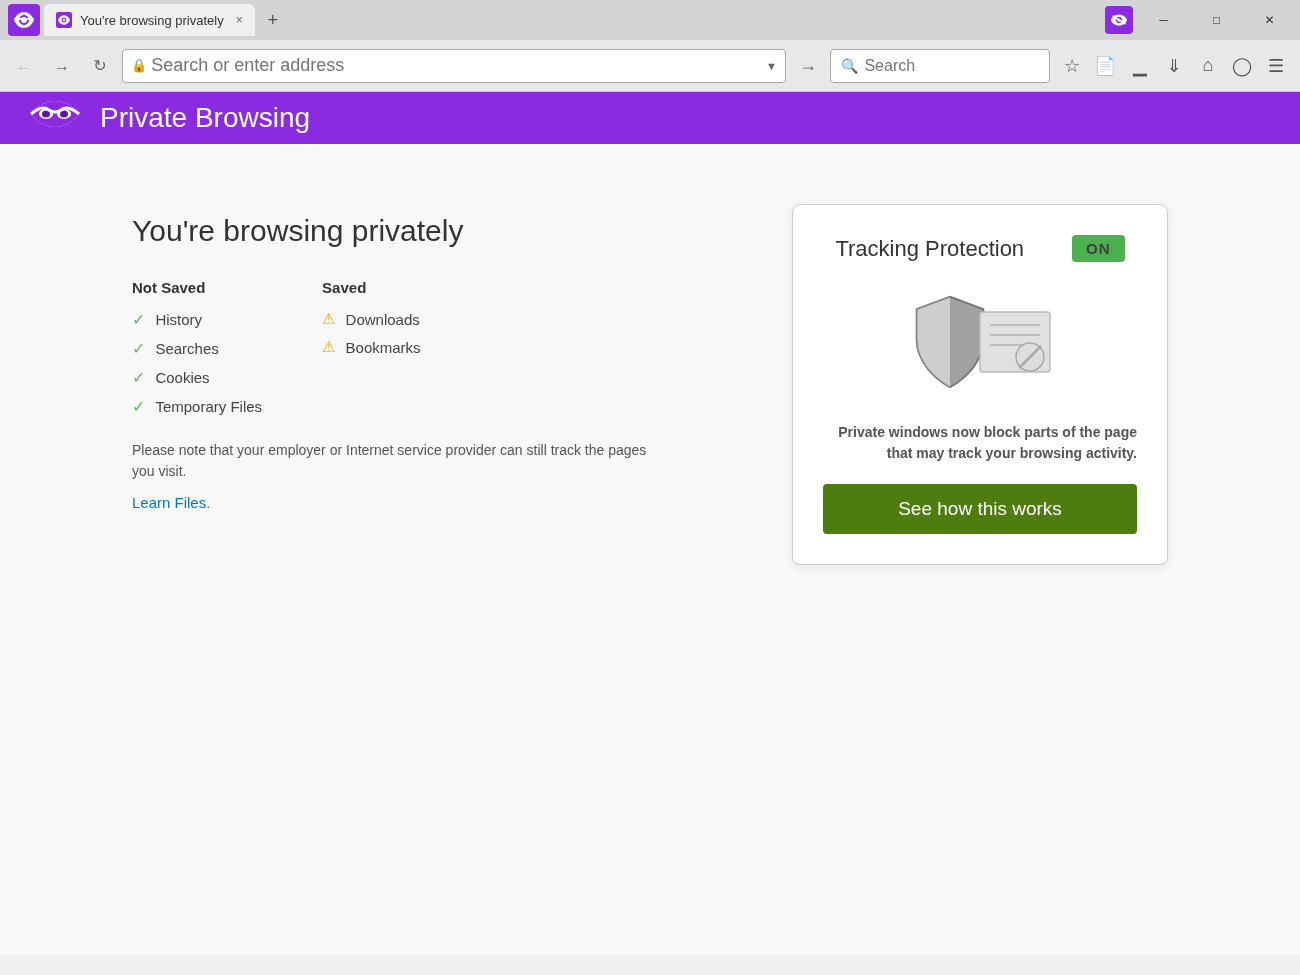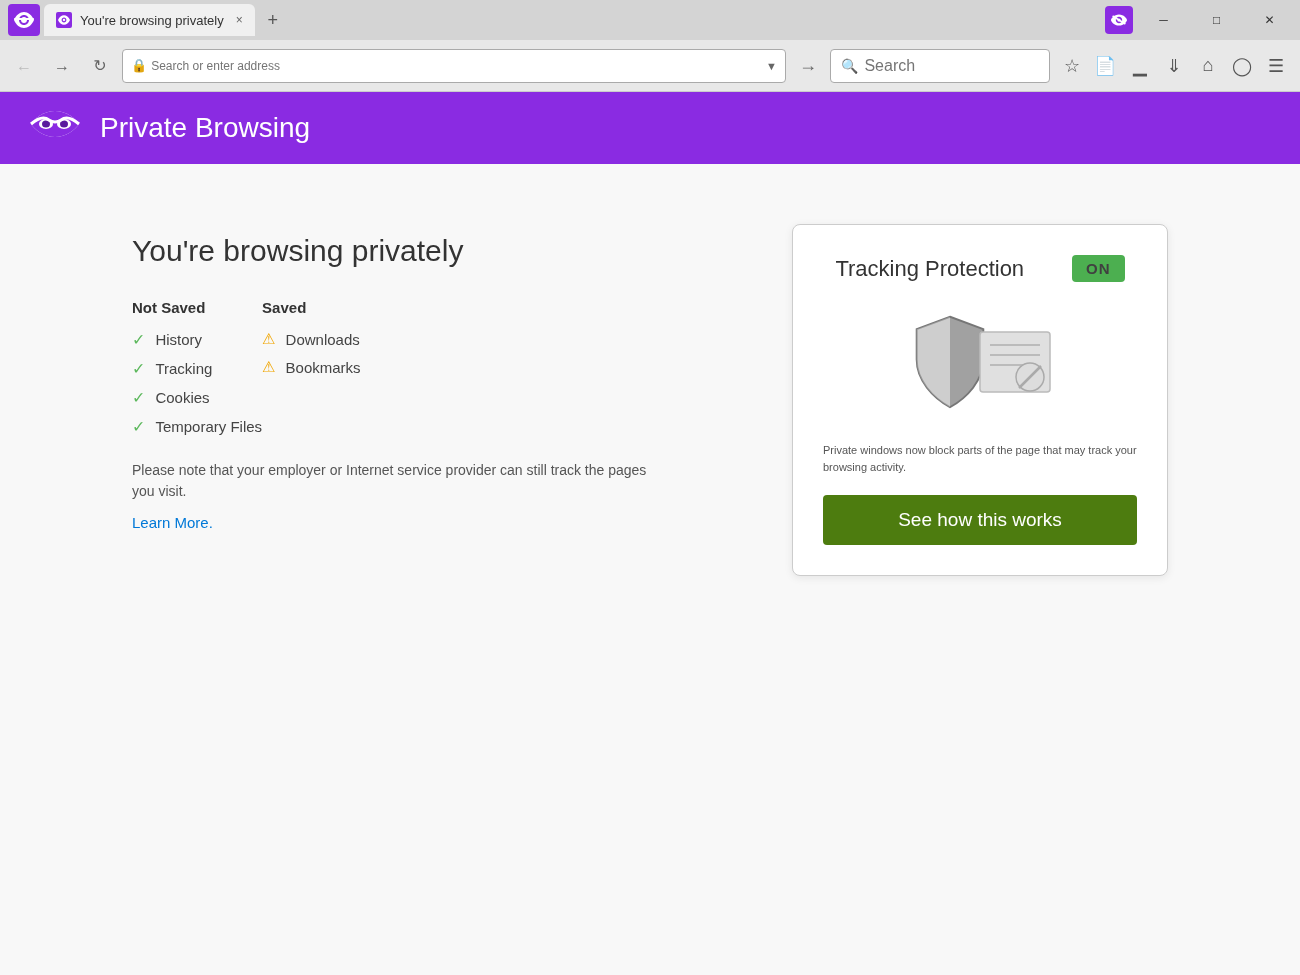--- a/index.html
+++ b/index.html
@@ -113,21 +113,21 @@
       border-radius: 4px;
       height: 34px;
       padding: 0 8px;
       gap: 4px;
     }
     .lock-icon { color: #888; font-size: 13px; }
     .address-input {
       flex: 1;
       border: none;
       outline: none;
-      font-size: 12px;
+      font-size: 18px;
       color: #ef4444;
       background: transparent;
     }
     .address-dropdown { color: #666; cursor: pointer; font-size: 11px; }
     .search-bar-container {
       display: flex;
       align-items: center;
       background: white;
       border: 1px solid #aaa;
       border-radius: 4px;
@@ -157,21 +157,21 @@
       align-items: center;
       justify-content: center;
       cursor: pointer;
       color: #555;
       font-size: 18px;
       border-radius: 4px;
     }
 
     
     .private-header {
-      height: 72px;
+      height: 52px;
       background: #8a2be2;
       display: flex;
       align-items: center;
       padding: 4px 30px;
       gap: 20px;
     }
     .mask-logo {
       color: white;
       font-size: 32px;
     }
@@ -199,20 +199,21 @@
       padding-top: 10px;
     }
     .main-heading {
       font-size: 30px;
       font-weight: 300;
       color: #333;
       margin-bottom: 30px;
     }
     .columns {
       display: flex;
+      gap: 60px;
       margin-bottom: 24px;
       margin-top: 31px;
     }
     .column-title {
       font-size: 15px;
       font-weight: 700;
       color: #333;
       margin-bottom: 14px;
     }
     .item-list {
@@ -280,25 +281,26 @@
     .shield-illustration {
       display: flex;
       align-items: center;
       justify-content: center;
       gap: -10px;
       margin: 10px 0;
     }
     .shield-svg { width: 90px; height: 100px; }
     .blocked-page-svg { width: 80px; height: 70px; margin-left: -15px; }
     .card-description {
-      font-size: 11px;
+      font-size: 14px;
       color: #555;
-      text-align: left;
+      text-align: right;
       line-height: 1.5;
       max-width: 340px;
+      font-weight: bold;
     }
     .see-how-btn {
       background: #4d7c0f;
       color: white;
       border: none;
       border-radius: 4px;
       padding: 14px 0;
       width: 100%;
       font-size: 19px;
       cursor: pointer;
@@ -392,21 +394,21 @@
 
       <div>
         <div class="column-title">Not Saved</div>
         <ul class="item-list">
           <li class="item-row">
             <span class="check-icon">✓</span>
             <span>History</span>
           </li>
           <li class="item-row">
             <span class="check-icon">✓</span>
-            <span>Tracking</span>
+            <span>Searches</span>
           </li>
           <li class="item-row">
             <span class="check-icon">✓</span>
             <span>Cookies</span>
           </li>
           <li class="item-row">
             <span class="check-icon">✓</span>
             <span>Temporary Files</span>
           </li>
         </ul>
@@ -421,21 +423,21 @@
           </li>
           <li class="item-row">
             <span class="warn-icon">⚠</span>
             <span>Bookmarks</span>
           </li>
         </ul>
       </div>
     </div>
 
     <p class="note-text">Please note that your employer or Internet service provider can still track the pages you visit.</p>
-    <a class="learn-more" href="#">Learn More.</a>
+    <a class="learn-more" href="#">Learn Files.</a>
   </div>
 
   <div class="tracking-card">
     <div class="card-header">
       <span class="card-title">Tracking Protection</span>
       <span class="on-badge">ON</span>
     </div>
 
     <div class="shield-illustration">
       <svg class="shield-svg" viewBox="0 0 90 105" fill="none" xmlns="http://www.w3.org/2000/svg">

